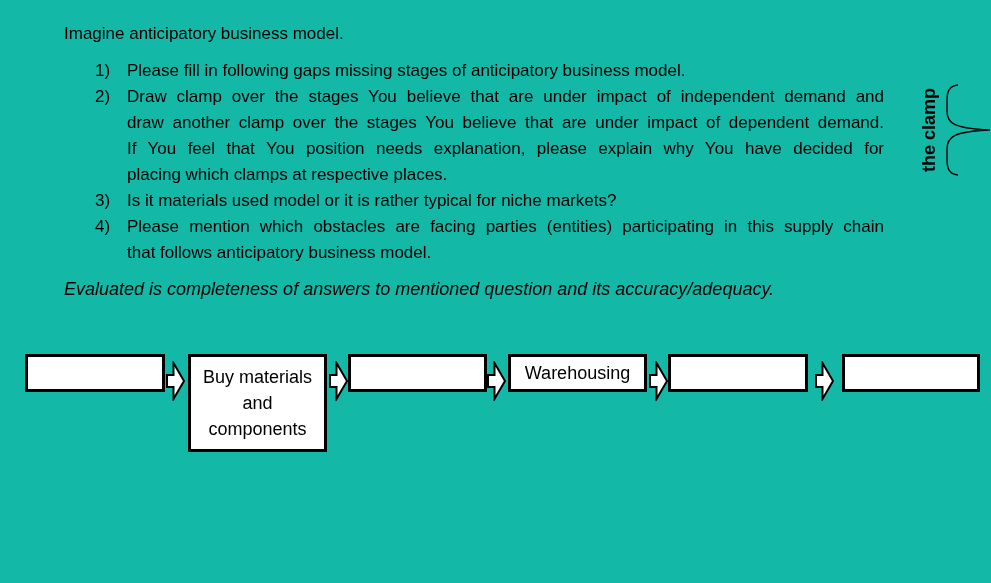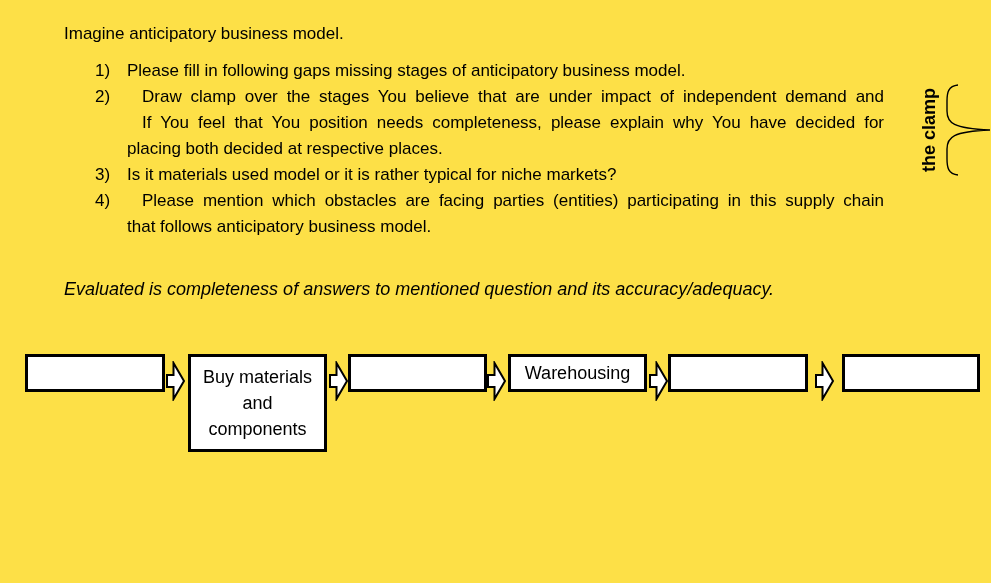--- a/index.html
+++ b/index.html
@@ -1,33 +1,33 @@
 <!DOCTYPE html>
 <html><head>
 <meta charset="utf-8">
 <style>
   html,body{margin:0;padding:0;background:#ffffff;}
   .page{
     position:relative;
     width:991px;height:583px;
-    background:#fde047;
+    background:#14b8a6;
     font-family:"Liberation Sans","DejaVu Sans",sans-serif;
     color:#000000;
     overflow:hidden;
   }
   .title{
     position:absolute;left:64px;top:21px;
     font-size:17px;line-height:26px;white-space:nowrap;
   }
   .q-list{position:absolute;left:95px;top:58px;}
   .q-item{display:flex;}
   .q-num{flex:0 0 32px;width:32px;font-size:17px;line-height:26px;}
   .q-body{width:757px;}
   .q-line{font-size:17px;line-height:26px;}
-  .q-line.just{text-align:justify;text-align-last:justify;text-justify:inter-word;margin-left:15px;}
+  .q-line.just{text-align:justify;text-align-last:justify;text-justify:inter-word;}
   .note{
     position:absolute;left:64px;top:276px;
     font-size:18px;line-height:26px;font-style:italic;white-space:nowrap;
   }
   .clamp-label{
     position:absolute;left:884px;top:117px;width:90px;height:26px;
     line-height:26px;text-align:center;font-size:18px;font-weight:600;
     transform:rotate(-90deg);white-space:nowrap;
   }
   .clamp-brace{position:absolute;left:945px;top:84px;}
@@ -58,22 +58,23 @@
       <div class="q-item">
         <div class="q-num">1)</div>
         <div class="q-body">
           <div class="q-line">Please fill in following gaps missing stages of anticipatory business model.</div>
         </div>
       </div>
       <div class="q-item">
         <div class="q-num">2)</div>
         <div class="q-body">
           <div class="q-line just">Draw clamp over the stages You believe that are under impact of independent demand and</div>
-          <div class="q-line just">If You feel that You position needs completeness, please explain why You have decided for</div>
-          <div class="q-line">placing both decided at respective places.</div>
+          <div class="q-line just">draw another clamp over the stages You believe that are under impact of dependent demand.</div>
+          <div class="q-line just">If You feel that You position needs explanation, please explain why You have decided for</div>
+          <div class="q-line">placing which clamps at respective places.</div>
         </div>
       </div>
       <div class="q-item">
         <div class="q-num">3)</div>
         <div class="q-body">
           <div class="q-line">Is it materials used model or it is rather typical for niche markets?</div>
         </div>
       </div>
       <div class="q-item">
         <div class="q-num">4)</div>

